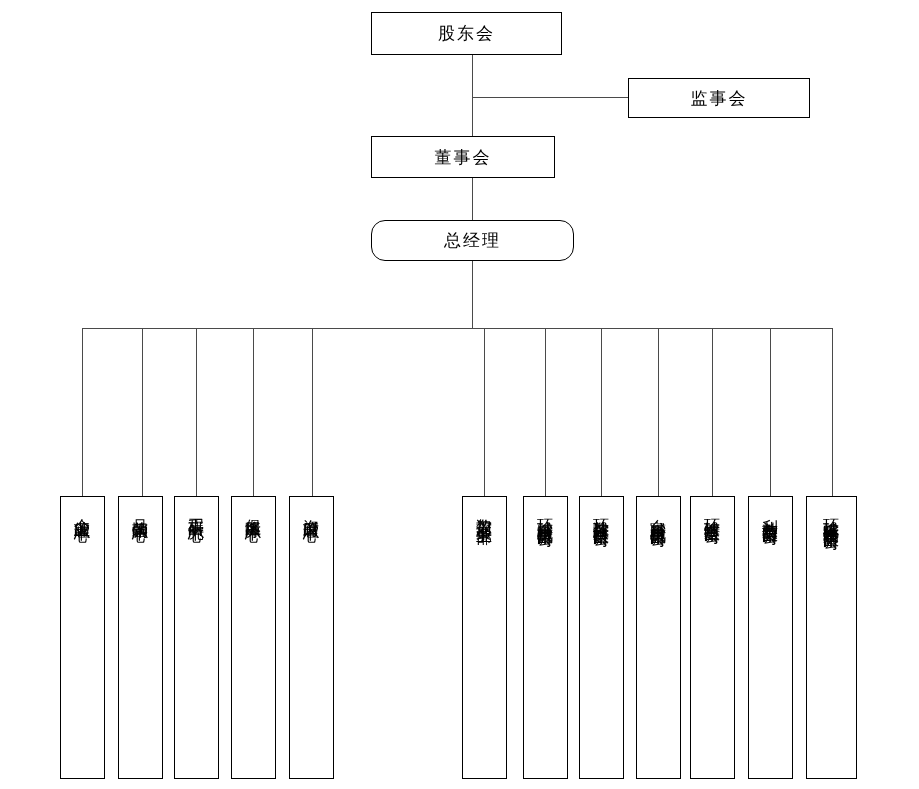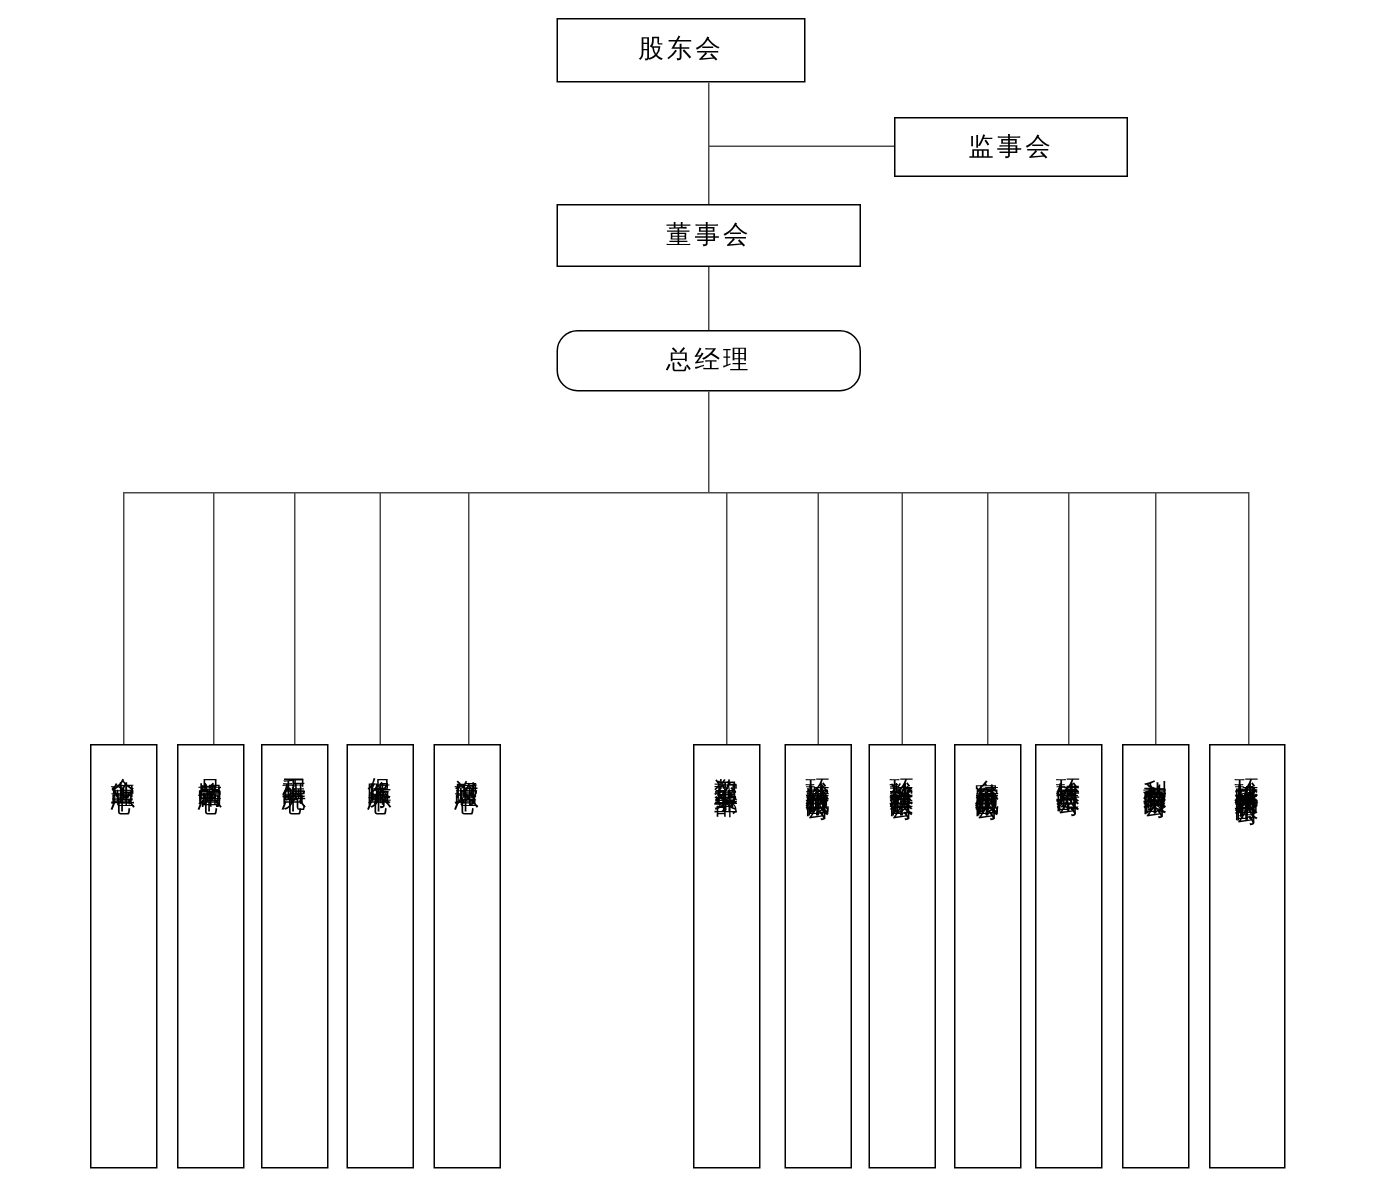--- a/index.html
+++ b/index.html
@@ -72,27 +72,27 @@
     <div class="connector v" style="left: 196px; top: 328px; height: 168px;"></div>
     <div class="connector v" style="left: 253px; top: 328px; height: 168px;"></div>
     <div class="connector v" style="left: 312px; top: 328px; height: 168px;"></div>
     <div class="connector v" style="left: 484px; top: 328px; height: 168px;"></div>
     <div class="connector v" style="left: 545px; top: 328px; height: 168px;"></div>
     <div class="connector v" style="left: 601px; top: 328px; height: 168px;"></div>
     <div class="connector v" style="left: 658px; top: 328px; height: 168px;"></div>
     <div class="connector v" style="left: 712px; top: 328px; height: 168px;"></div>
     <div class="connector v" style="left: 770px; top: 328px; height: 168px;"></div>
     <div class="connector v" style="left: 832px; top: 328px; height: 168px;"></div>
-    <div class="node-box horizontal" style="left: 371px; top: 12px; width: 166px; height: 43px;">
+    <div class="node-box horizontal" style="left: 371px; top: 12px; width: 191px; height: 43px;">
       <span class="node-label">股东会</span>
     </div>
-    <div class="node-box horizontal" style="left: 596px; top: 78px; width: 156px; height: 40px;">
+    <div class="node-box horizontal" style="left: 628px; top: 78px; width: 182px; height: 40px;">
       <span class="node-label">监事会</span>
     </div>
-    <div class="node-box horizontal" style="left: 371px; top: 136px; width: 203px; height: 42px;">
+    <div class="node-box horizontal" style="left: 371px; top: 136px; width: 184px; height: 42px;">
       <span class="node-label">董事会</span>
     </div>
     <div class="node-box horizontal" style="left: 371px; top: 220px; width: 203px; height: 41px; border-radius: 14px;">
       <span class="node-label">总经理</span>
     </div>
     <div class="node-box vertical" style="left: 60px; top: 496px; width: 45px; height: 283px;">
       <span class="node-label">企业管理中心</span>
     </div>
     <div class="node-box vertical" style="left: 118px; top: 496px; width: 45px; height: 283px;">
       <span class="node-label">品牌营销中心</span>

